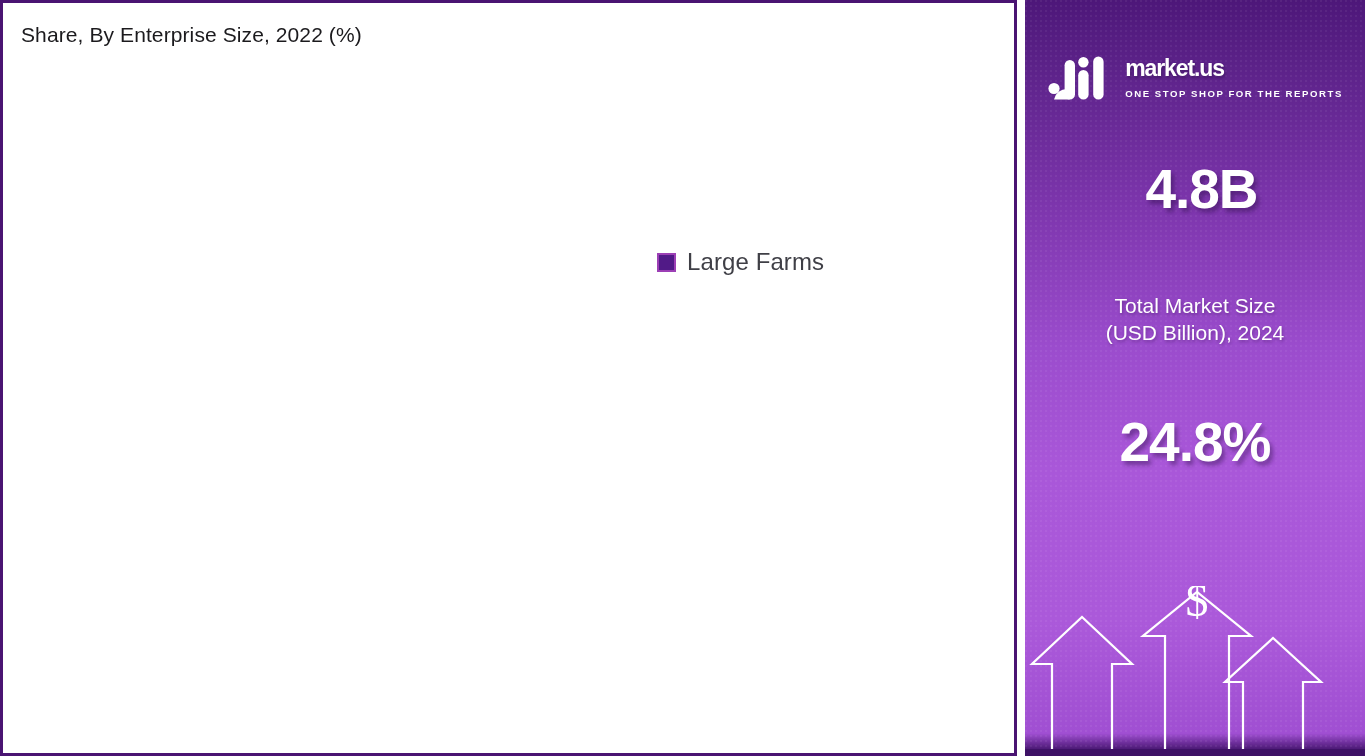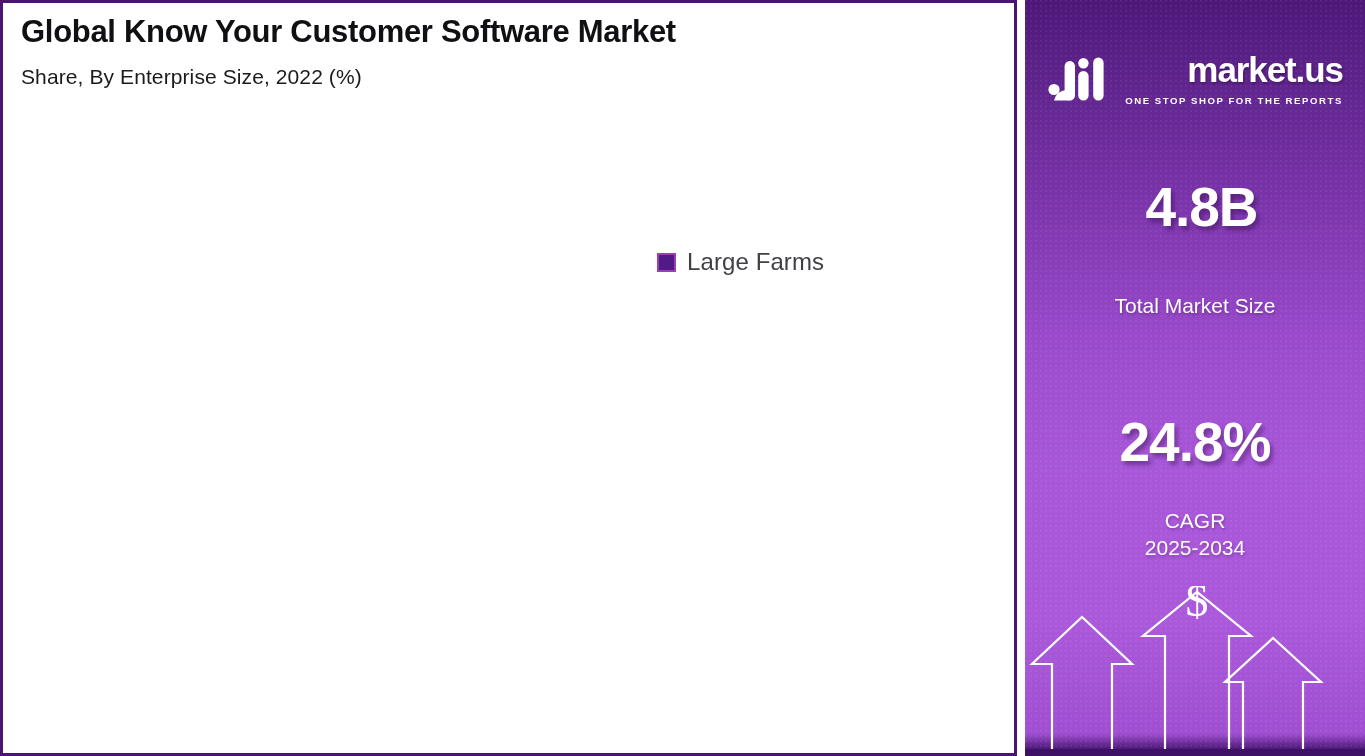--- a/index.html
+++ b/index.html
@@ -145,27 +145,26 @@
     left: 0; right: 0;
     top: 52px;
     display: flex;
     align-items: center;
     justify-content: center;
     gap: 12px;
   }
   #logo-mark { width: 66px; height: 52px; flex: 0 0 auto; }
   #logo-text-block { display: flex; flex-direction: column; }
   #logo-wordmark {
-    font-size: 35px;
+    font-size: 23px;
     font-weight: bold;
     color: #ffffff;
     letter-spacing: -1.1px;
     line-height: 1;
     text-shadow: 1px 2px 3px rgba(20,5,40,0.35);
-    text-align: right;
   }
   #logo-tagline {
     font-size: 9.6px;
     font-weight: bold;
     color: #ffffff;
     letter-spacing: 1.55px;
     margin-top: 8px;
     white-space: nowrap;
   }
 
@@ -182,21 +181,21 @@
   .stat-caption {
     position: absolute;
     left: 0; right: 0;
     text-align: center;
     font-size: 21px;
     font-weight: normal;
     color: #ffffff;
     line-height: 1.3;
     text-shadow: 1px 2px 3px rgba(35,8,60,0.30);
   }
-  #stat-value-0   { top: 175px; margin-left: 13px; }
+  #stat-value-0   { top: 157px; margin-left: 13px; }
   #stat-caption-0 { top: 292px; }
   #stat-value-1   { top: 410px; }
   #stat-caption-1 { top: 507px; }
 
   #arrows-art {
     position: absolute;
     left: 0;
     bottom: 0;
     width: 340px;
     height: 170px;
@@ -212,21 +211,20 @@
   }
 </style>
 </head>
 <body>
 
 <div id="root">
 
   <div id="chart-panel">
 
     <div id="title-block">
-      <div id="chart-title">Global Know Your Customer Software Market</div>
       <div id="chart-subtitle">Share, By Enterprise Size, 2022 (%)</div>
     </div>
 
 
     <div class="legend-item" id="legend-0">
       <span class="legend-swatch" id="swatch-0" style="background: rgb(81, 26, 135);"></span>
       <span class="legend-label">Large Farms</span>
     </div>
 
   </div>
@@ -260,27 +258,24 @@
       </svg>
       <div id="logo-text-block">
         <div id="logo-wordmark">market.us</div>
         <div id="logo-tagline">ONE STOP SHOP FOR THE REPORTS</div>
       </div>
     </div>
 
     <div class="stat-value" id="stat-value-0">4.8B</div>
     <div class="stat-caption" id="stat-caption-0">
       <div>Total Market Size</div>
+      <div>(USD Billion), 2024</div>
     </div>
 
     <div class="stat-value" id="stat-value-1">24.8%</div>
-    <div class="stat-caption" id="stat-caption-1">
-      <div>CAGR</div>
-      <div>2025-2034</div>
-    </div>
 
     <svg id="arrows-art" viewBox="0 0 340 170">
       <g fill="none" stroke="#ffffff" stroke-width="2.2" stroke-linejoin="miter">
 
         <path d="M27 170 V78 H7 L57 31 L107 78 H87 V170"></path>
 
         <path d="M140 170 V50 H118 L172 6 L226 50 H204 V170"></path>
 
         <path d="M218 170 V96 H200 L248 52 L296 96 H278 V170"></path>
       </g>

